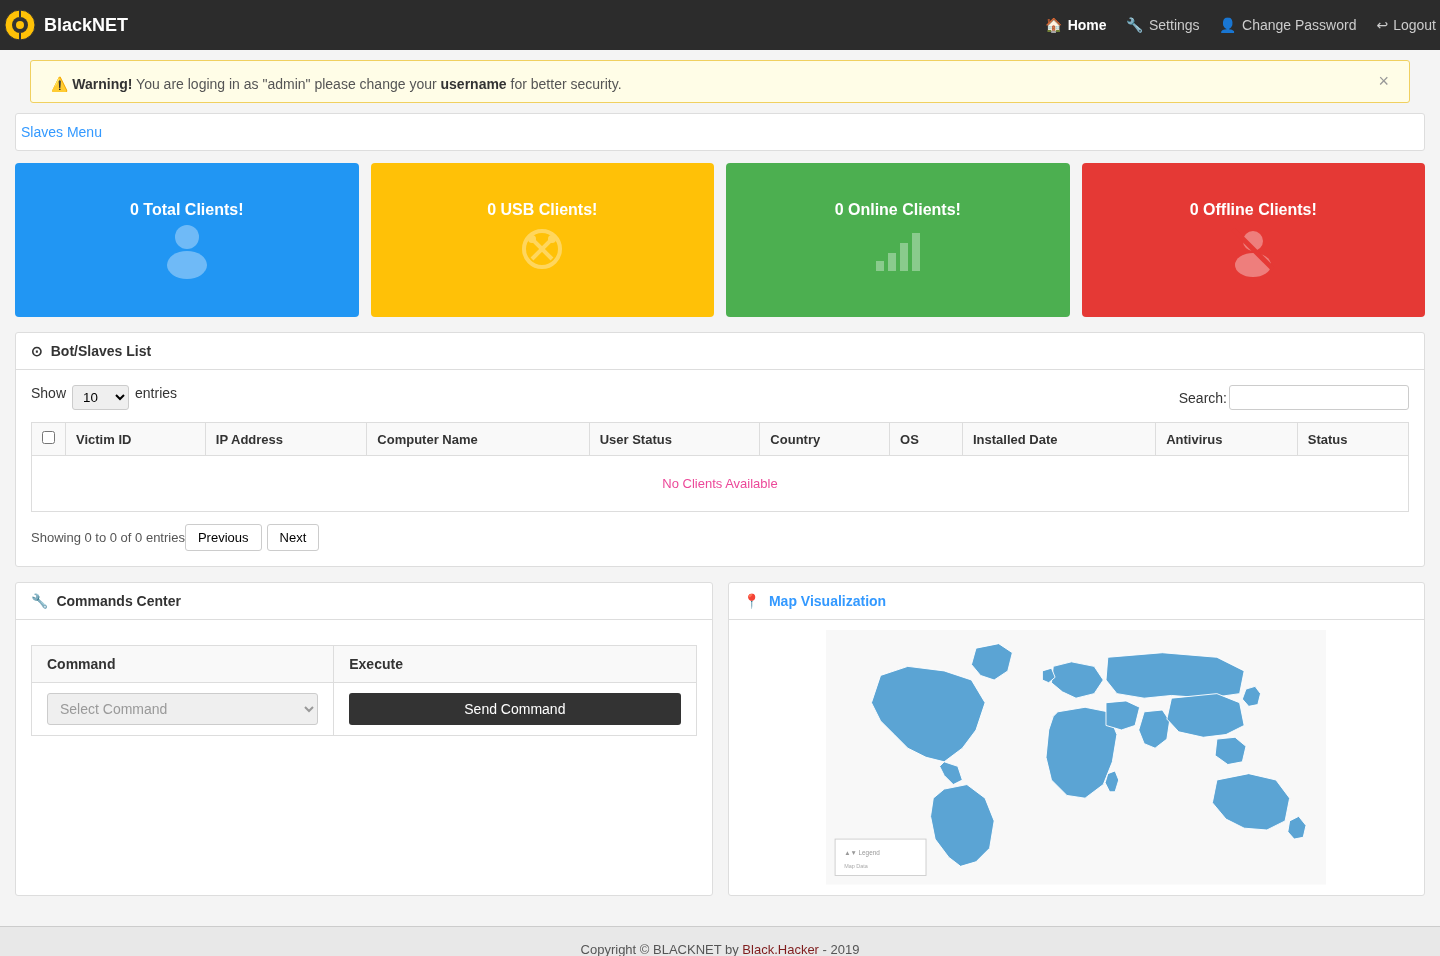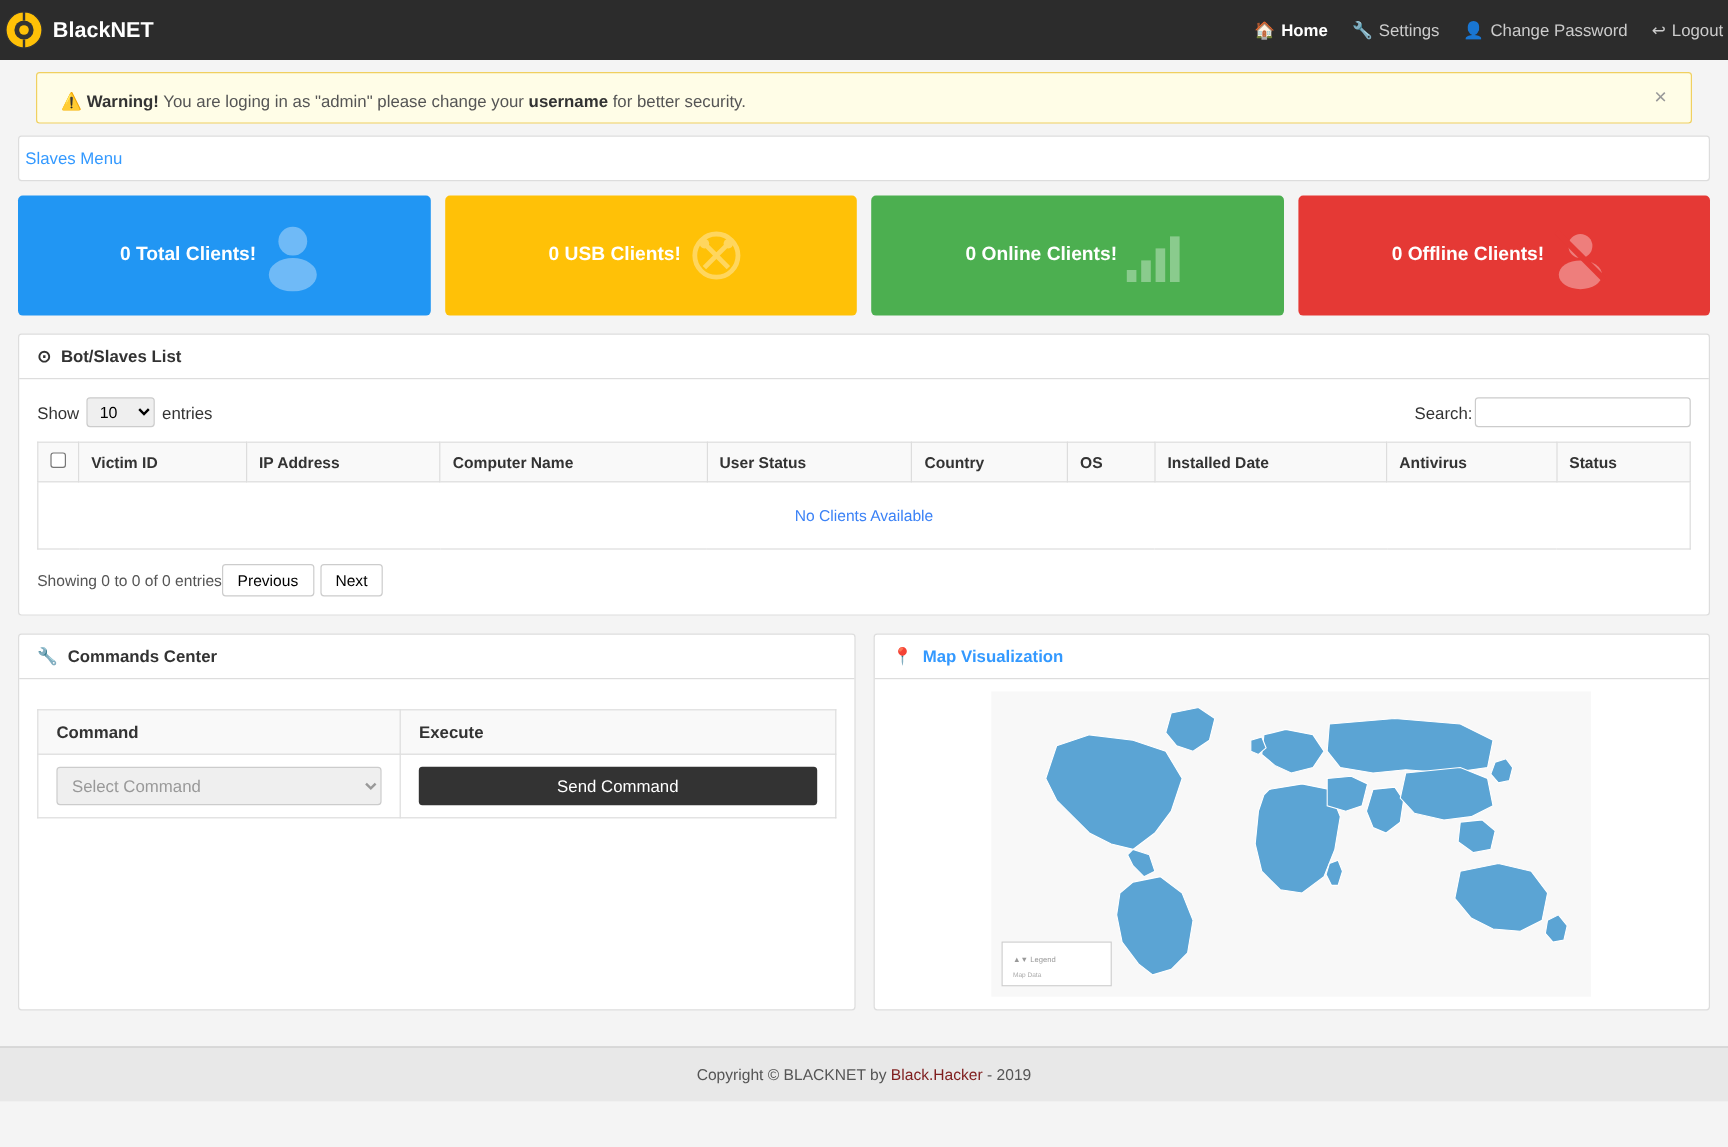--- a/index.html
+++ b/index.html
@@ -83,26 +83,27 @@
 
     
     .stats-row {
       display: grid;
       grid-template-columns: repeat(4, 1fr);
       gap: 12px;
       margin-bottom: 15px;
     }
     .stat-card {
       border-radius: 4px;
-      padding: 20px 20px;
+      padding: 38px 20px;
       display: flex;
       align-items: center;
       justify-content: center;
       min-height: 80px;
       color: #fff;
+      flex-direction: column;
     }
     .stat-card.blue { background: #2196F3; }
     .stat-card.yellow { background: #FFC107; }
     .stat-card.green { background: #4CAF50; }
     .stat-card.red { background: #e53935; }
     .stat-label { font-size: 16px; font-weight: bold; }
 
     
     .panel {
       background: #fff;
@@ -122,21 +123,21 @@
 
     
     .table-controls {
       display: flex;
       justify-content: space-between;
       align-items: center;
       margin-bottom: 12px;
     }
     .show-entries {
       display: flex;
-      align-items: center;
+      align-items: flex-start;
       gap: 6px;
     }
     .show-entries select {
       padding: 3px 6px;
       border: 1px solid #ccc;
       border-radius: 3px;
     }
     .search-box {
       display: flex;
       align-items: center;
@@ -159,21 +160,21 @@
       border: 1px solid #ddd;
       padding: 8px 10px;
       text-align: left;
     }
     .data-table th {
       background: #f9f9f9;
       font-weight: bold;
     }
     .data-table .empty-row td {
       text-align: center;
-      color: #3b82f6;
+      color: #ec4899;
       padding: 20px;
     }
 
     
     .pagination-row {
       display: flex;
       justify-content: flex-start;
       align-items: center;
       margin-top: 12px;
     }

